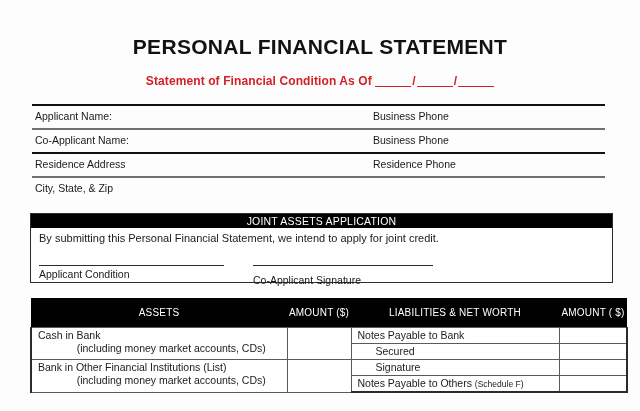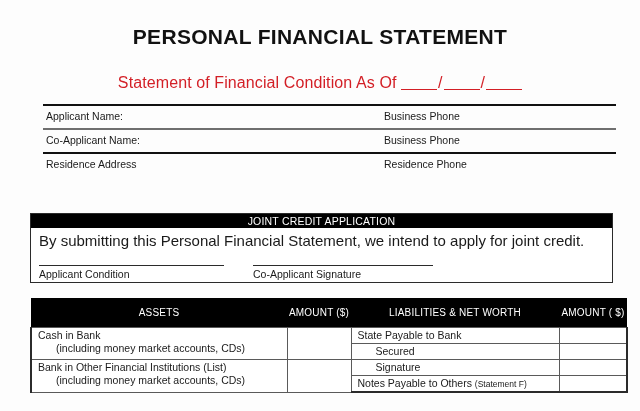--- a/index.html
+++ b/index.html
@@ -22,37 +22,37 @@
     position: absolute;
     left: 0; top: 0;
     width: 640px;
     height: 411px;
   }
 
   
   .doc-title {
     position: absolute;
     left: 0;
-    top: 25px;
+    top: 35px;
     width: 640px;
     text-align: center;
     font-size: 21px;
     font-weight: bold;
     letter-spacing: 0.3px;
     color: #111111;
     font-family: "Liberation Sans", sans-serif;
   }
   .doc-subtitle {
     position: absolute;
     left: 0;
     top: 74px;
     width: 640px;
     text-align: center;
-    font-size: 16px;
-    font-weight: normal;
+    font-size: 12px;
+    font-weight: bold;
     color: #d31f26;
     letter-spacing: 0.1px;
   }
   .doc-subtitle .blank {
     display: inline-block;
     border-bottom: 1.5px solid #d31f26;
     width: 36px;
     height: 11px;
     vertical-align: -2px;
   }
@@ -60,21 +60,20 @@
     display: inline-block;
     padding: 0 1px;
   }
 
   
   .info-block {
     position: absolute;
     left: 32px;
     top: 104px;
     width: 573px;
-    margin-left: 11px;
   }
   .info-row {
     position: relative;
     height: 24px;
   }
   .info-row .rule {
     position: absolute;
     left: 0;
     top: 0;
     width: 573px;
@@ -121,40 +120,40 @@
     text-align: center;
     line-height: 14px;
     letter-spacing: 0.2px;
     white-space: nowrap;
     overflow: hidden;
   }
   .joint-text {
     position: absolute;
     left: 8px;
     top: 18px;
-    font-size: 15px;
+    font-size: 11px;
     color: #1a1a1a;
     white-space: nowrap;
   }
   .sig-line {
     position: absolute;
     height: 0;
     border-top: 1.5px solid #2b2b2b;
   }
   .sig-line.a { left: 8px;   top: 51px; width: 185px; }
   .sig-line.b { left: 222px; top: 51px; width: 180px; }
   .sig-label {
     position: absolute;
     top: 54px;
     font-size: 10.5px;
     color: #1a1a1a;
     white-space: nowrap;
   }
   .sig-label.a { left: 8px; }
-  .sig-label.b { left: 222px; }
+  .sig-label.b { left: 222px; margin-top: 6px; }
 
   
   .fin-table {
     position: absolute;
     left: 30px;
     top: 298px;
     width: 596px;
     border-collapse: collapse;
     table-layout: fixed;
     background: #ffffff;
@@ -188,20 +187,21 @@
   .cell-txt {
     padding: 1px 0 0 6px;
     font-size: 10.5px;
     color: #1a1a1a;
     line-height: 13px;
     white-space: nowrap;
   }
   .cell-txt .sub {
     display: block;
     padding-left: 18px;
+    text-align: center;
   }
   .cell-txt.indent { padding-left: 24px; }
   .cell-txt .small { font-size: 8.5px; }
 
   .td-tall { height: 30px; }
 
   .fin-table .outer-left  { border-left: 2px solid #2b2b2b; }
   .fin-table .outer-right { border-right: 2px solid #2b2b2b; }
   .fin-table .outer-bottom{ border-bottom: 2px solid #2b2b2b; }
 </style>
@@ -230,25 +230,29 @@
       <div class="lbl-left">Co-Applicant Name:</div>
       <div class="lbl-right">Business Phone</div>
     </div>
 
     <div class="info-row">
       <div class="rule"></div>
       <div class="lbl-left">Residence Address</div>
       <div class="lbl-right">Residence Phone</div>
     </div>
 
+    <div class="info-row thin">
+      <div class="rule"></div>
+      <div class="lbl-left">City, State, &amp; Zip</div>
+    </div>
 
   </div>
 
   <div class="joint-box">
-    <div class="joint-header">JOINT CREDIT APPLICATION</div>
+    <div class="joint-header">JOINT ASSETS APPLICATION</div>
     <div class="joint-text">By submitting this Personal Financial Statement, we intend to apply for joint credit.</div>
 
     <div class="sig-line a"></div>
     <div class="sig-label a">Applicant Condition</div>
 
     <div class="sig-line b"></div>
     <div class="sig-label b">Co-Applicant Signature</div>
   </div>
 
   <table class="fin-table">
@@ -271,21 +275,21 @@
       <tr>
         <td class="td-tall outer-left" rowspan="2">
           <div class="cell-txt">
             <span>Cash in Bank</span>
             <span class="sub">(including money market accounts, CDs)</span>
           </div>
         </td>
         <td class="td-tall" rowspan="2"></td>
         <td>
           <div class="cell-txt">
-            <span>State Payable to Bank</span>
+            <span>Notes Payable to Bank</span>
           </div>
         </td>
         <td class="outer-right"></td>
       </tr>
 
       <tr>
         <td>
           <div class="cell-txt indent">
             <span>Secured</span>
           </div>
@@ -306,21 +310,21 @@
             <span>Signature</span>
           </div>
         </td>
         <td class="outer-right"></td>
       </tr>
 
       <tr>
         <td class="outer-bottom">
           <div class="cell-txt">
             <span>Notes Payable to Others</span>
-            <span class="small">(Statement F)</span>
+            <span class="small">(Schedule F)</span>
           </div>
         </td>
         <td class="outer-right outer-bottom"></td>
       </tr>
     </tbody>
   </table>
 
 </div>
 
 </body></html>

